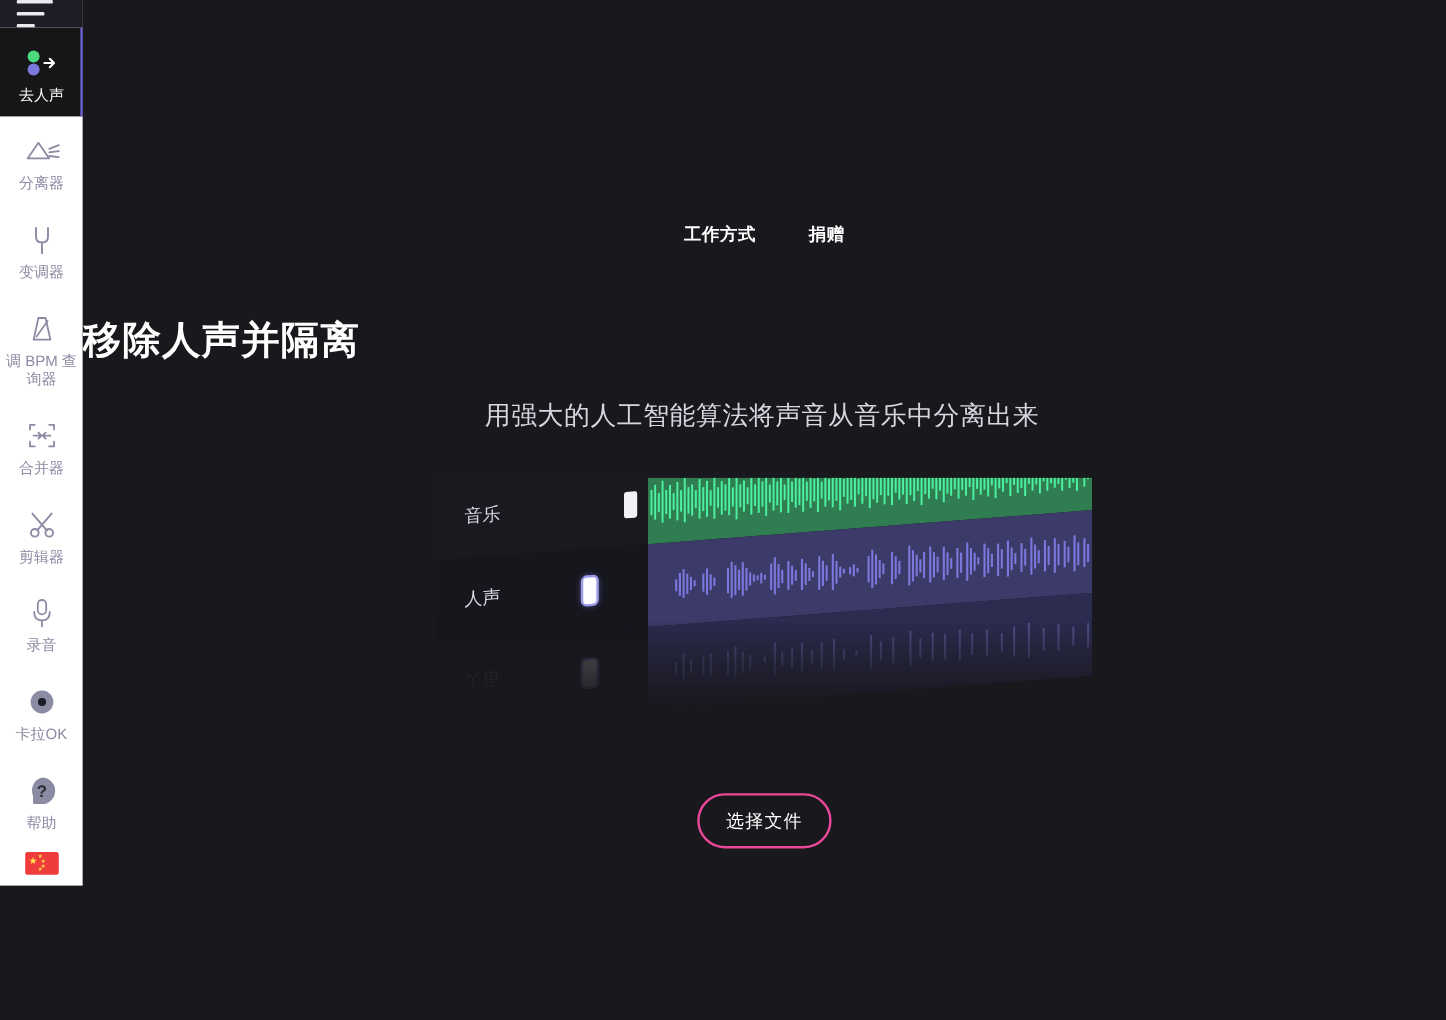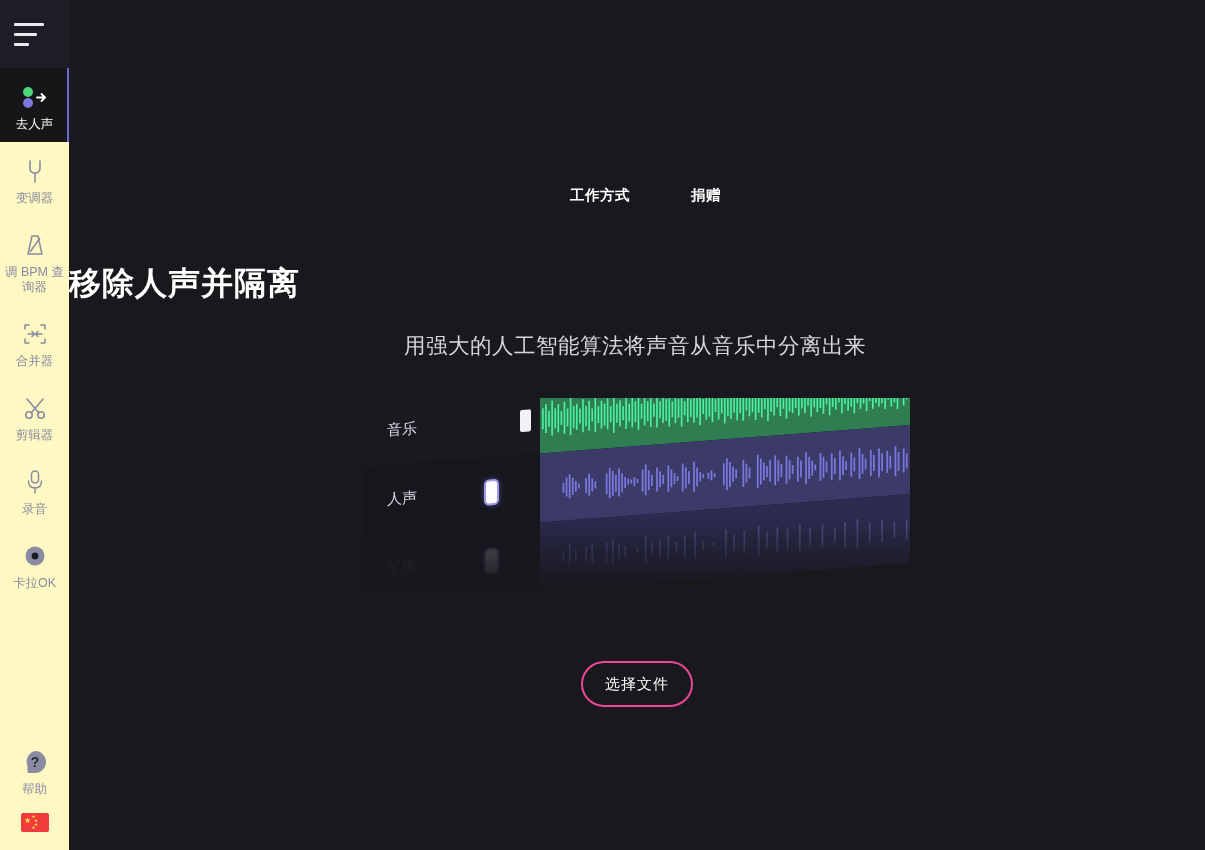--- a/index.html
+++ b/index.html
@@ -6,22 +6,22 @@
   html, body {
     width: 1205px; height: 850px;
     background: #18181d;
     font-family: "Liberation Sans", "DejaVu Sans", sans-serif;
     overflow: hidden;
   }
   body { display: flex; }
 
   
   #sidebar {
-    width: 69px; height: 850px;
-    background: #fef9c3;
+    width: 69px; height: 738px;
+    background: #ffffff;
     flex: 0 0 69px;
     position: relative;
     display: flex; flex-direction: column;
     align-items: stretch;
   }
   #hamburger {
     height: 68px;
     display: flex; flex-direction: column;
     justify-content: center; align-items: flex-start;
     padding-left: 14px;
@@ -103,21 +103,21 @@
   }
 
   #topnav {
     position: absolute;
     left: 0; right: 0; top: 186px;
     display: flex; justify-content: center;
     gap: 44px;
   }
   #topnav a {
     color: #ffffff; font-size: 14.5px; font-weight: bold;
-    text-decoration: none; letter-spacing: .5px; margin-left: 17px;
+    text-decoration: none; letter-spacing: .5px;
   }
 
   #hero-title {
     position: absolute; left: 0; right: 0; top: 252px;
     text-align: left;
     color: #ffffff;
     font-size: 32px;
     font-weight: bold;
     letter-spacing: 1px;
     line-height: 62px;
@@ -235,20 +235,29 @@
       <span class="ico">
         <svg width="30" height="24" viewBox="0 0 30 24">
           <circle cx="8" cy="7" r="5" fill="#4cd97b"></circle>
           <circle cx="8" cy="18" r="5" fill="#7a78dd"></circle>
           <path d="M17 12.5 h7 M21.5 9 l3.5 3.5 -3.5 3.5" stroke="#ffffff" stroke-width="1.8" fill="none" stroke-linecap="round" stroke-linejoin="round"></path>
         </svg>
       </span>
       <span class="lbl">去人声</span>
     </a>
 
+    <a class="nav-item" href="#">
+      <span class="ico">
+        <svg width="32" height="24" viewBox="0 0 32 24">
+          <path d="M4 18 L13 5 L22 18 Z" fill="none" stroke="#8b8ba3" stroke-width="1.5" stroke-linejoin="round"></path>
+          <path d="M22 10 L30 7 M22 13 L30 12 M22 16 L30 17" stroke="#8b8ba3" stroke-width="1.5" stroke-linecap="round"></path>
+        </svg>
+      </span>
+      <span class="lbl">分离器</span>
+    </a>
 
     <a class="nav-item" href="#">
       <span class="ico">
         <svg width="22" height="26" viewBox="0 0 22 26">
           <path d="M6 3 L6 10 Q6 15 11 15 Q16 15 16 10 L16 3" fill="none" stroke="#8b8ba3" stroke-width="1.6" stroke-linecap="round"></path>
           <path d="M11 15 L11 24" stroke="#8b8ba3" stroke-width="1.6" stroke-linecap="round"></path>
         </svg>
       </span>
       <span class="lbl">变调器</span>
     </a>

